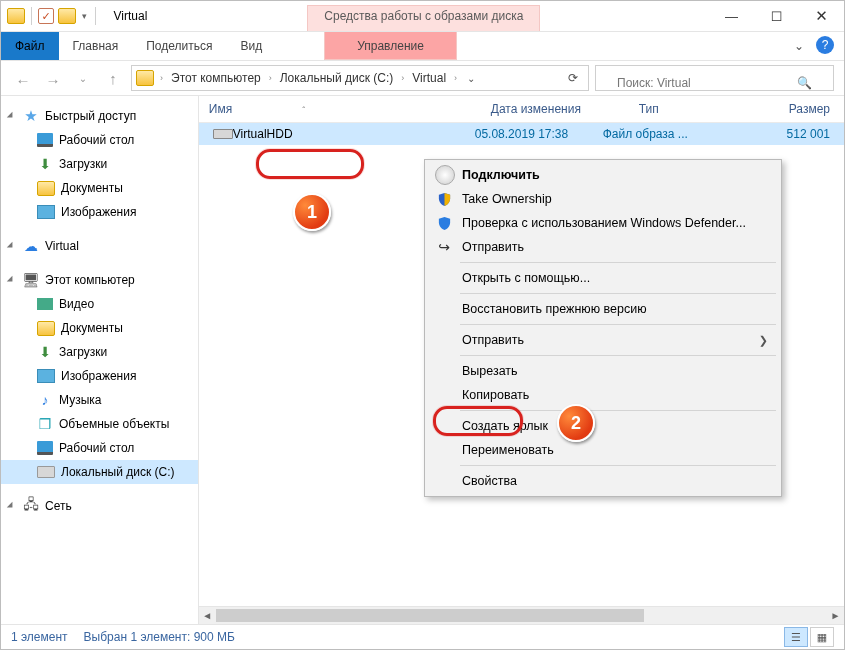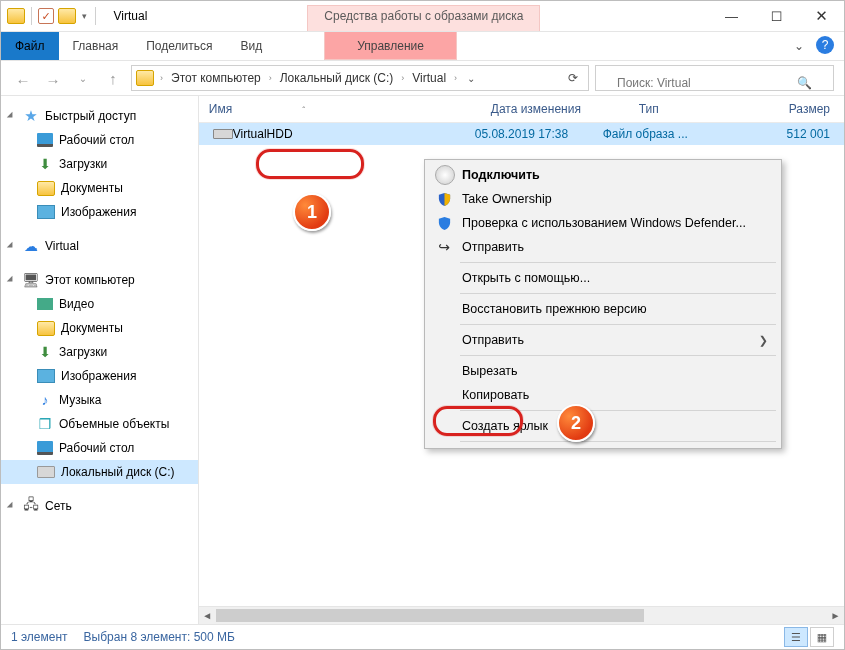--- a/index.html
+++ b/index.html
@@ -253,21 +253,21 @@
         <div class="track">
             <div class="thumb"></div>
           </div>
         <div class="arrow">►</div>
       </div>
     </div>
   </div>
 
   <div class="status">
     <span>1 элемент</span>
-    <span>Выбран 8 элемент: 500 МБ</span>
+    <span>Выбран 1 элемент: 900 МБ</span>
     <div class="viewbtns">
       <div class="vbtn active">☰</div>
       <div class="vbtn">▦</div>
     </div>
   </div>
 
   <div class="ctxmenu">
     <div class="mi">
         <span class="mico mount"></span>
         <b>Подключить</b>
@@ -310,20 +310,26 @@
     <div class="mi">
         <span>Вырезать</span>
       </div>
     <div class="mi">
         <span>Копировать</span>
       </div>
     <div class="msep"></div>
     <div class="mi">
         <span>Создать ярлык</span>
       </div>
-    <div class="msep"></div>
+    <div class="mi">
+        <span>Переименовать</span>
+      </div>
+    <div class="msep"></div>
+    <div class="mi">
+        <span>Свойства</span>
+      </div>
   </div>
 
   <div class="callout c1"></div>
   <div class="callout c2"></div>
   <div class="numbadge n1">1</div>
   <div class="numbadge n2">2</div>
 </div>
 
 </body></html>

